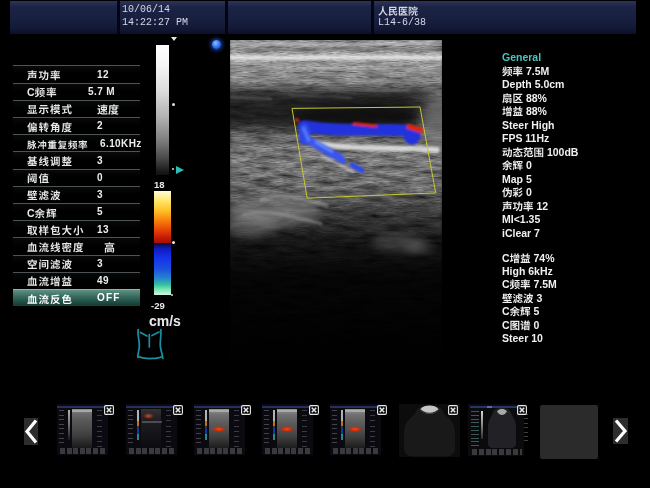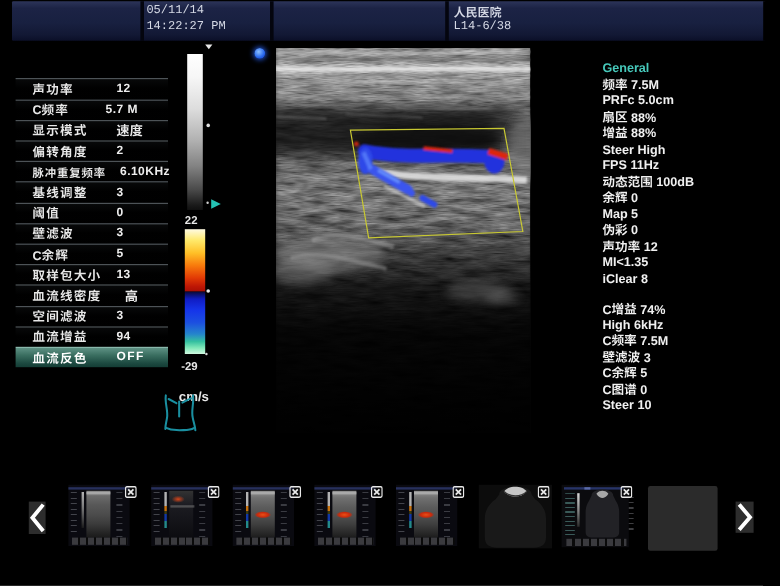--- a/index.html
+++ b/index.html
@@ -67,21 +67,21 @@
       <path id="u9891" d="M10 -40C9 -33 6 -26 2 -21C5 -20 9 -17 11 -16C15 -21 18 -30 20 -38ZM53 -60V-13H63V-52H83V-14H94V-60H77L80 -69H96V-79H51V-69H69C68 -66 67 -63 66 -60ZM69 -48C68 -15 68 -5 45 1C47 3 50 7 50 10C62 6 69 1 73 -6C79 -1 87 5 91 9L98 2C93 -2 85 -9 79 -13L74 -9C78 -18 78 -30 78 -48ZM41 -39C39 -31 37 -25 33 -20V-45H50V-55H35V-65H48V-74H35V-85H25V-55H18V-76H9V-55H3V-45H22V-14H29C23 -8 14 -3 3 0C5 2 8 6 9 9C33 2 45 -12 51 -37Z"></path>
       <path id="u9AD8" d="M31 -54H70V-48H31ZM19 -62V-40H82V-62ZM42 -83 44 -76H6V-66H94V-76H58L54 -86ZM28 -23V4H39V-0H67C69 2 70 6 71 8C78 8 83 8 87 7C91 5 92 3 92 -2V-36H8V9H20V-26H80V-2C80 -1 79 -0 78 -0H71V-23ZM39 -14H61V-9H39Z"></path>
     </defs>
   </svg>
 
 <div class="a" style="left:10px;top:1px;width:628px;height:33px;background:linear-gradient(#2c3459,#1c2345 18%,#182040 55%,#121834 85%,#0b0f28);border-radius:1px"></div>
 <div class="a" style="left:117px;top:1px;width:3px;height:33px;background:#04050e"></div>
 <div class="a" style="left:225px;top:1px;width:3px;height:33px;background:#04050e"></div>
 <div class="a" style="left:371px;top:1px;width:3px;height:33px;background:#04050e"></div>
 <div class="a" style="left:636px;top:1px;width:14px;height:33px;background:#000"></div>
-<div class="a mono" style="left:122px;top:4px">05/11/14</div>
+<div class="a mono" style="left:122px;top:4px">10/06/14</div>
 <div class="a mono" style="left:122px;top:17px">14:22:27 PM</div>
 <div class="a mono" style="left:378px;top:17px">L14-6/38</div>
 <div class="a" style="left:378px;top:4px"><svg width="41" height="12" style="overflow:visible;fill:#d4d8e4" viewBox="0 0 41 12">
       <use href="#u4EBA" transform="translate(0.0,8.85) scale(0.1000)"></use>
       <use href="#u6C11" transform="translate(10.0,8.85) scale(0.1000)"></use>
       <use href="#u533B" transform="translate(20.0,8.85) scale(0.1000)"></use>
       <use href="#u9662" transform="translate(30.0,8.85) scale(0.1000)"></use>
     </svg></div>
 <div class="a" style="left:13px;top:65.4px;width:127px;height:17.2px;border-top:1px solid #4d5357;background:linear-gradient(rgba(22,25,27,.35),rgba(6,6,8,.05) 45%);"></div>
 <div class="a" style="left:27px;top:69.0px"><svg width="36" height="13" style="overflow:visible;fill:#e8e8e8" viewBox="0 0 36 13">
@@ -182,42 +182,42 @@
       <use href="#u6CE2" transform="translate(34.5,9.29) scale(0.1050)"></use>
     </svg></div>
 <div class="a val" style="left:97px;top:257.9px;color:#ededed;font-size:10px;letter-spacing:0.4px">3</div>
 <div class="a" style="left:13px;top:271.8px;width:127px;height:17.2px;border-top:1px solid #4d5357;background:linear-gradient(rgba(22,25,27,.35),rgba(6,6,8,.05) 45%);"></div>
 <div class="a" style="left:27px;top:275.3px"><svg width="47" height="13" style="overflow:visible;fill:#e8e8e8" viewBox="0 0 47 13">
       <use href="#u8840" transform="translate(0.0,9.29) scale(0.1050)"></use>
       <use href="#u6D41" transform="translate(11.5,9.29) scale(0.1050)"></use>
       <use href="#u589E" transform="translate(23.0,9.29) scale(0.1050)"></use>
       <use href="#u76CA" transform="translate(34.5,9.29) scale(0.1050)"></use>
     </svg></div>
-<div class="a val" style="left:97px;top:275.1px;color:#ededed;font-size:10px;letter-spacing:0.4px">94</div>
+<div class="a val" style="left:97px;top:275.1px;color:#ededed;font-size:10px;letter-spacing:0.4px">49</div>
 <div class="a" style="left:13px;top:289.0px;width:127px;height:17.2px;background:linear-gradient(#5e9184,#3a6e60 38%,#1c4940 80%,#143d35);border-top:1px solid #8ab8ac;"></div>
 <div class="a" style="left:27px;top:292.6px"><svg width="47" height="13" style="overflow:visible;fill:#ffffff" viewBox="0 0 47 13">
       <use href="#u8840" transform="translate(0.0,9.29) scale(0.1050)"></use>
       <use href="#u6D41" transform="translate(11.5,9.29) scale(0.1050)"></use>
       <use href="#u53CD" transform="translate(23.0,9.29) scale(0.1050)"></use>
       <use href="#u8272" transform="translate(34.5,9.29) scale(0.1050)"></use>
     </svg></div>
 <div class="a val" style="left:97px;top:292.4px;color:#ffffff;font-size:10px;letter-spacing:1.2px">OFF</div>
 
 <div class="a" style="left:156px;top:45px;width:13px;height:130px;background:linear-gradient(#ffffff,#f6f6f6 15%,#dddddd 35%,#b2b2b2 55%,#828282 72%,#4a4a4a 87%,#1a1a1a 97%,#101010)"></div>
 <div class="a" style="left:171px;top:37px;width:0;height:0;border-left:3.5px solid transparent;border-right:3.5px solid transparent;border-top:4.5px solid #e8e8e8"></div>
 <div class="a" style="left:172px;top:103px;width:3px;height:3px;background:#e0e0e0;border-radius:50%"></div>
 <div class="a" style="left:172px;top:168px;width:2px;height:2px;background:#d0d0d0;border-radius:50%"></div>
 <div class="a" style="left:176px;top:166px;width:0;height:0;border-top:4px solid transparent;border-bottom:4px solid transparent;border-left:8px solid #25c2b4"></div>
-<div class="a val" style="left:154px;top:179px;font-size:9.5px;color:#e8e8e8">22</div>
+<div class="a val" style="left:154px;top:179px;font-size:9.5px;color:#e8e8e8">18</div>
 <div class="a" style="left:154px;top:191px;width:17px;height:52px;background:linear-gradient(#fffbe2,#ffe96a 18%,#ffc027 38%,#f87b0c 58%,#e23a05 78%,#bd1605 92%,#a80f04)"></div>
 <div class="a" style="left:154px;top:243px;width:17px;height:52px;background:linear-gradient(#0a0a35,#101cc4 12%,#1535ea 30%,#1c50e0 50%,#2585cc 68%,#35c0a0 80%,#7fe8b8 90%,#d0f8e0)"></div>
 <div class="a" style="left:172px;top:241px;width:3px;height:3px;background:#e8e8e8;border-radius:50%"></div>
 <div class="a" style="left:171px;top:294px;width:2px;height:2px;background:#d8d8d8;border-radius:50%"></div>
 <div class="a val" style="left:151px;top:300px;font-size:9.5px;color:#e8e8e8">-29</div>
-<div class="a val" style="left:149px;top:325px;font-size:11px;color:#e8e8e8">cm/s</div>
+<div class="a val" style="left:149px;top:313px;font-size:14px;color:#e8e8e8">cm/s</div>
 <div class="a" style="left:212px;top:40px;width:9px;height:9px;border-radius:50%;background:radial-gradient(circle at 40% 35%,#8cc0ff,#2b6bf0 55%,#0a2db0);box-shadow:0 0 4px 1px rgba(40,100,255,.8)"></div>
 <svg class="a" style="left:134px;top:326px" width="32" height="36" viewBox="0 0 32 36">
 <g fill="none" stroke="#1a8fa0" stroke-width="1.7" stroke-linecap="round">
 <path d="M4.2,3.5 C3.2,10 6.2,16 5.2,22 C4.6,26 3.6,29 3.8,31.5"></path>
 <path d="M26.8,3.5 C27.8,10 25.2,16 26.6,22 C27.3,26 28.6,29 28.8,32.5"></path>
 <path d="M6.5,6.5 L13,10"></path>
 <path d="M25,6 L18,9.5"></path>
 <path d="M15.3,8.5 L15.3,21"></path>
 <path d="M4.5,30.5 C9,32.8 13,32.2 15.5,32.6 C19,32.2 24,33 27.5,30.8"></path>
 </g>
@@ -329,21 +329,21 @@
 <circle cx="67" cy="80" r="2" fill="#cc2810"></circle>
 </g>
 <polygon points="62,68.4 190,67 205.7,152.9 77.2,158.2" fill="none" stroke="#c8c832" stroke-width="1"></polygon>
 </svg>
 <div class="a val" style="left:502px;top:51.0px;color:#46c8ba">General</div>
 <div class="a" style="left:502px;top:64.5px"><svg width="49" height="13" style="overflow:visible;fill:#f0f0f0" viewBox="0 0 49 13">
       <use href="#u9891" transform="translate(0.0,9.29) scale(0.1050)"></use>
       <use href="#u7387" transform="translate(10.5,9.29) scale(0.1050)"></use>
       <text x="23.9" y="9.29" style="font:bold 10.5px 'Liberation Sans',sans-serif" textLength="23.3">7.5M</text>
     </svg></div>
-<div class="a val" style="left:502px;top:78.0px;color:#f0f0f0">PRFc 5.0cm</div>
+<div class="a val" style="left:502px;top:78.0px;color:#f0f0f0">Depth 5.0cm</div>
 <div class="a" style="left:502px;top:91.5px"><svg width="46" height="13" style="overflow:visible;fill:#f0f0f0" viewBox="0 0 46 13">
       <use href="#u6247" transform="translate(0.0,9.29) scale(0.1050)"></use>
       <use href="#u533A" transform="translate(10.5,9.29) scale(0.1050)"></use>
       <text x="23.9" y="9.29" style="font:bold 10.5px 'Liberation Sans',sans-serif" textLength="21.0">88%</text>
     </svg></div>
 <div class="a" style="left:502px;top:105.0px"><svg width="46" height="13" style="overflow:visible;fill:#f0f0f0" viewBox="0 0 46 13">
       <use href="#u589E" transform="translate(0.0,9.29) scale(0.1050)"></use>
       <use href="#u76CA" transform="translate(10.5,9.29) scale(0.1050)"></use>
       <text x="23.9" y="9.29" style="font:bold 10.5px 'Liberation Sans',sans-serif" textLength="21.0">88%</text>
     </svg></div>
@@ -367,21 +367,21 @@
       <use href="#u5F69" transform="translate(10.5,9.29) scale(0.1050)"></use>
       <text x="23.9" y="9.29" style="font:bold 10.5px 'Liberation Sans',sans-serif" textLength="5.8">0</text>
     </svg></div>
 <div class="a" style="left:502px;top:199.5px"><svg width="48" height="13" style="overflow:visible;fill:#f0f0f0" viewBox="0 0 48 13">
       <use href="#u58F0" transform="translate(0.0,9.29) scale(0.1050)"></use>
       <use href="#u529F" transform="translate(10.5,9.29) scale(0.1050)"></use>
       <use href="#u7387" transform="translate(21.0,9.29) scale(0.1050)"></use>
       <text x="34.4" y="9.29" style="font:bold 10.5px 'Liberation Sans',sans-serif" textLength="11.7">12</text>
     </svg></div>
 <div class="a val" style="left:502px;top:213.0px;color:#f0f0f0">MI&lt;1.35</div>
-<div class="a val" style="left:502px;top:226.5px;color:#f0f0f0">iClear 8</div>
+<div class="a val" style="left:502px;top:226.5px;color:#f0f0f0">iClear 7</div>
 <div class="a" style="left:502px;top:251.5px"><svg width="54" height="13" style="overflow:visible;fill:#f0f0f0" viewBox="0 0 54 13">
       <text x="0.0" y="9.29" style="font:bold 10.5px 'Liberation Sans',sans-serif" textLength="7.6">C</text>
       <use href="#u589E" transform="translate(7.6,9.29) scale(0.1050)"></use>
       <use href="#u76CA" transform="translate(18.1,9.29) scale(0.1050)"></use>
       <text x="31.5" y="9.29" style="font:bold 10.5px 'Liberation Sans',sans-serif" textLength="21.0">74%</text>
     </svg></div>
 <div class="a val" style="left:502px;top:264.9px;color:#f0f0f0">High 6kHz</div>
 <div class="a" style="left:502px;top:278.3px"><svg width="56" height="13" style="overflow:visible;fill:#f0f0f0" viewBox="0 0 56 13">
       <text x="0.0" y="9.29" style="font:bold 10.5px 'Liberation Sans',sans-serif" textLength="7.6">C</text>
       <use href="#u9891" transform="translate(7.6,9.29) scale(0.1050)"></use>

